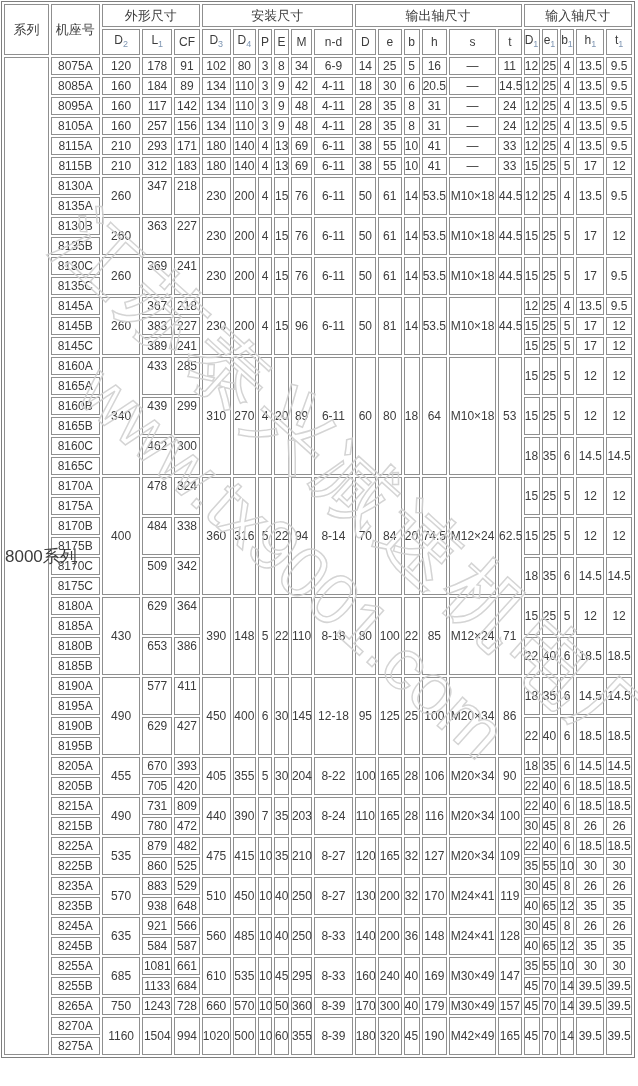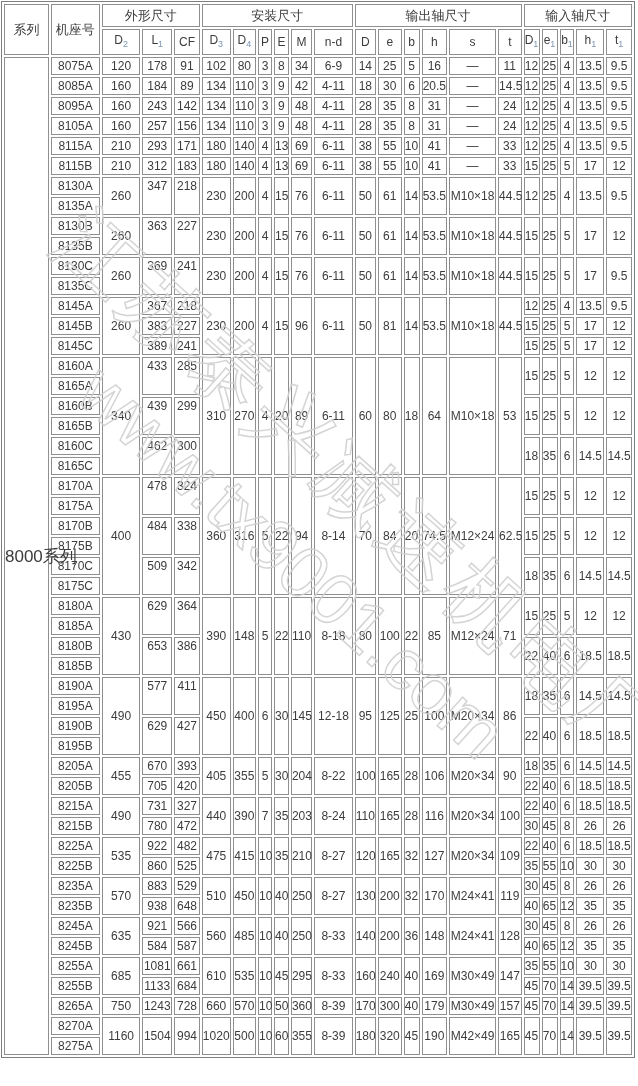--- a/index.html
+++ b/index.html
@@ -125,21 +125,21 @@
           <td>14.5</td>
           <td>12</td>
           <td>25</td>
           <td>4</td>
           <td>13.5</td>
           <td>9.5</td>
         </tr>
         <tr>
           <td>8095A</td>
           <td>160</td>
-          <td>243</td>
+          <td>117</td>
           <td>142</td>
           <td>134</td>
           <td>110</td>
           <td>3</td>
           <td>9</td>
           <td>48</td>
           <td>4-11</td>
           <td>28</td>
           <td>35</td>
           <td>8</td>
@@ -554,21 +554,21 @@
           <td>22</td>
           <td>40</td>
           <td>6</td>
           <td>18.5</td>
           <td>18.5</td>
         </tr>
         <tr>
           <td>8215A</td>
           <td rowspan="2">490</td>
           <td>731</td>
-          <td>327</td>
+          <td>809</td>
           <td rowspan="2">440</td>
           <td rowspan="2">390</td>
           <td rowspan="2">7</td>
           <td rowspan="2">35</td>
           <td rowspan="2">203</td>
           <td rowspan="2">8-24</td>
           <td rowspan="2">110</td>
           <td rowspan="2">165</td>
           <td rowspan="2">28</td>
           <td rowspan="2">116</td>
@@ -586,21 +586,21 @@
           <td>472</td>
           <td>30</td>
           <td>45</td>
           <td>8</td>
           <td>26</td>
           <td>26</td>
         </tr>
         <tr>
           <td>8225A</td>
           <td rowspan="2">535</td>
-          <td>922</td>
+          <td>879</td>
           <td>482</td>
           <td rowspan="2">475</td>
           <td rowspan="2">415</td>
           <td rowspan="2">10</td>
           <td rowspan="2">35</td>
           <td rowspan="2">210</td>
           <td rowspan="2">8-27</td>
           <td rowspan="2">120</td>
           <td rowspan="2">165</td>
           <td rowspan="2">32</td>

